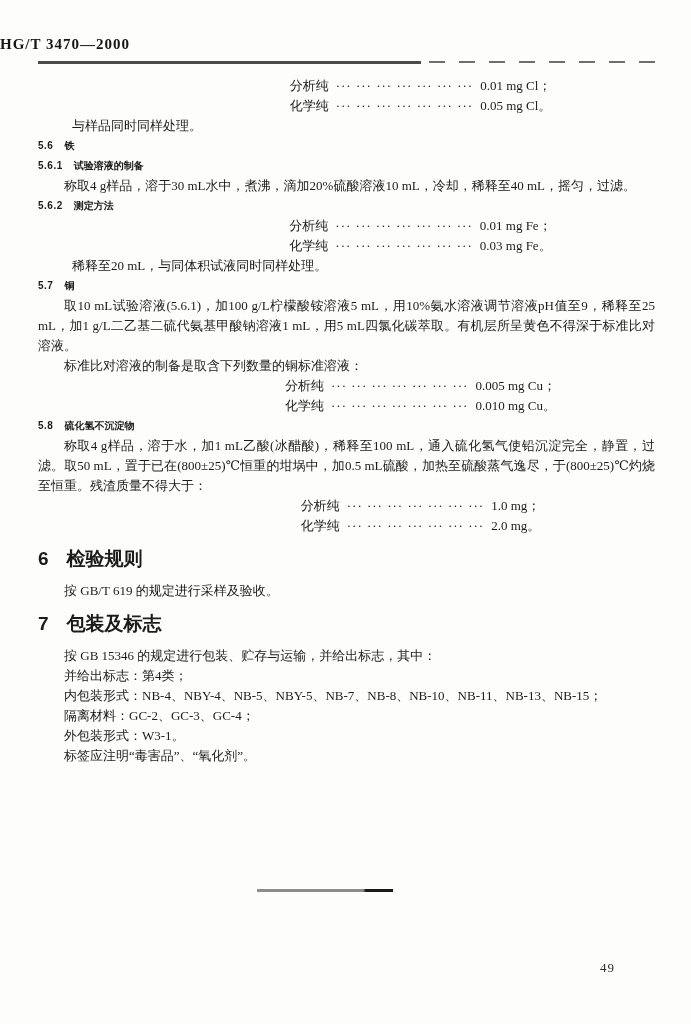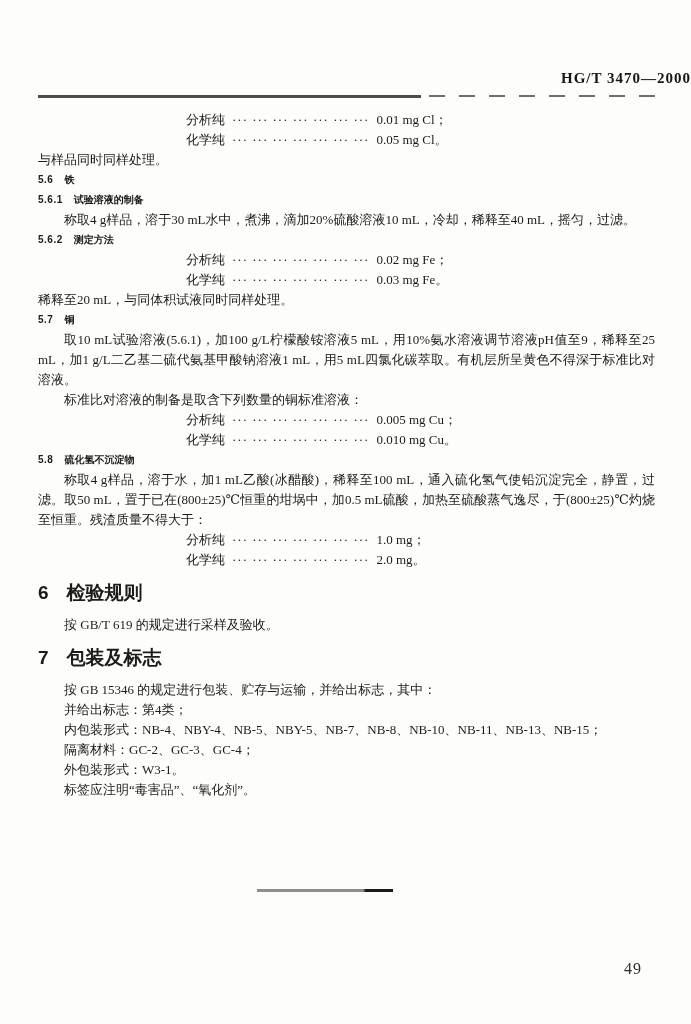--- a/index.html
+++ b/index.html
@@ -6,22 +6,22 @@
   .page {
     position: relative;
     width: 691px; height: 1024px;
     background: #fdfdfb;
     font-family: "Liberation Serif", "DejaVu Serif", serif;
     color: #1b1b1b;
     overflow: hidden;
     box-sizing: border-box;
   }
   .header {
-    padding-top: 70px;
-    text-align: right;
+    padding-top: 36px;
+    text-align: left;
     font-family: "Liberation Serif", "DejaVu Serif", serif;
     font-weight: 700;
     font-size: 15px;
     letter-spacing: 1px;
     color: #161616;
   }
   .header-rule {
     display: flex;
     align-items: center;
     margin: 7px 36px 0 38px;
@@ -37,23 +37,23 @@
     height: 2px;
     margin-left: 8px;
     background: repeating-linear-gradient(to right, #6e6e6e 0 16px, transparent 16px 30px);
   }
   .content {
     margin: 12px 36px 0 38px;
     font-size: 13px;
     line-height: 20px;
   }
   .para { text-indent: 2em; text-align: justify; }
-  .note { text-indent: 0; }
+  .note { text-indent: 0; margin-left: 34px; }
   .limits { padding-left: 148px; }
-  .limit-line { white-space: nowrap; }
+  .limit-line { white-space: nowrap; text-align: center; }
   .dots { letter-spacing: 1px; margin: 0 7px; color: #222; }
   .heading-sub {
     font-family: "Liberation Sans", "DejaVu Sans", sans-serif;
     font-weight: 700;
     font-size: 10px;
   }
   .heading-sub .num { margin-right: 11px; letter-spacing: 0.5px; }
   .heading-major {
     font-family: "Liberation Sans", "DejaVu Sans", sans-serif;
     font-weight: 700;
@@ -64,22 +64,22 @@
   .heading-major .num { margin-right: 18px; }
   .spaced { margin-bottom: 10px; }
   .end-rule {
     position: absolute;
     left: 257px; top: 889px;
     width: 136px; height: 3px;
     background: linear-gradient(to right, #8d8d8d 0 78%, #8d8d8d 78%, #1a1a1a 80%, #1a1a1a 100%);
   }
   .footer-num {
     position: absolute;
-    left: 624px; top: 960px;
-    font-size: 16px;
+    left: 600px; top: 960px;
+    font-size: 13px;
     color: #2e2e2e;
     letter-spacing: 1px;
   }
 </style>
 </head>
 <body>
 
 <div class="page">
 
   <div class="header">
@@ -109,21 +109,21 @@
     <div class="heading-sub">
       <span class="num">5.6.1</span><span>试验溶液的制备</span>
     </div>
     <div class="para">称取4 g样品，溶于30 mL水中，煮沸，滴加20%硫酸溶液10 mL，冷却，稀释至40 mL，摇匀，过滤。</div>
 
     <div class="heading-sub">
       <span class="num">5.6.2</span><span>测定方法</span>
     </div>
     <div class="limits">
       <div class="limit-line">
-        <span>分析纯</span><span class="dots">··· ··· ··· ··· ··· ··· ···</span><span>0.02 mg Fe；</span>
+        <span>分析纯</span><span class="dots">··· ··· ··· ··· ··· ··· ···</span><span>0.01 mg Fe；</span>
       </div>
       <div class="limit-line">
         <span>化学纯</span><span class="dots">··· ··· ··· ··· ··· ··· ···</span><span>0.03 mg Fe。</span>
       </div>
     </div>
     <div class="note">稀释至20 mL，与同体积试液同时同样处理。</div>
 
     <div class="heading-sub">
       <span class="num">5.7</span><span>铜</span>
     </div>

